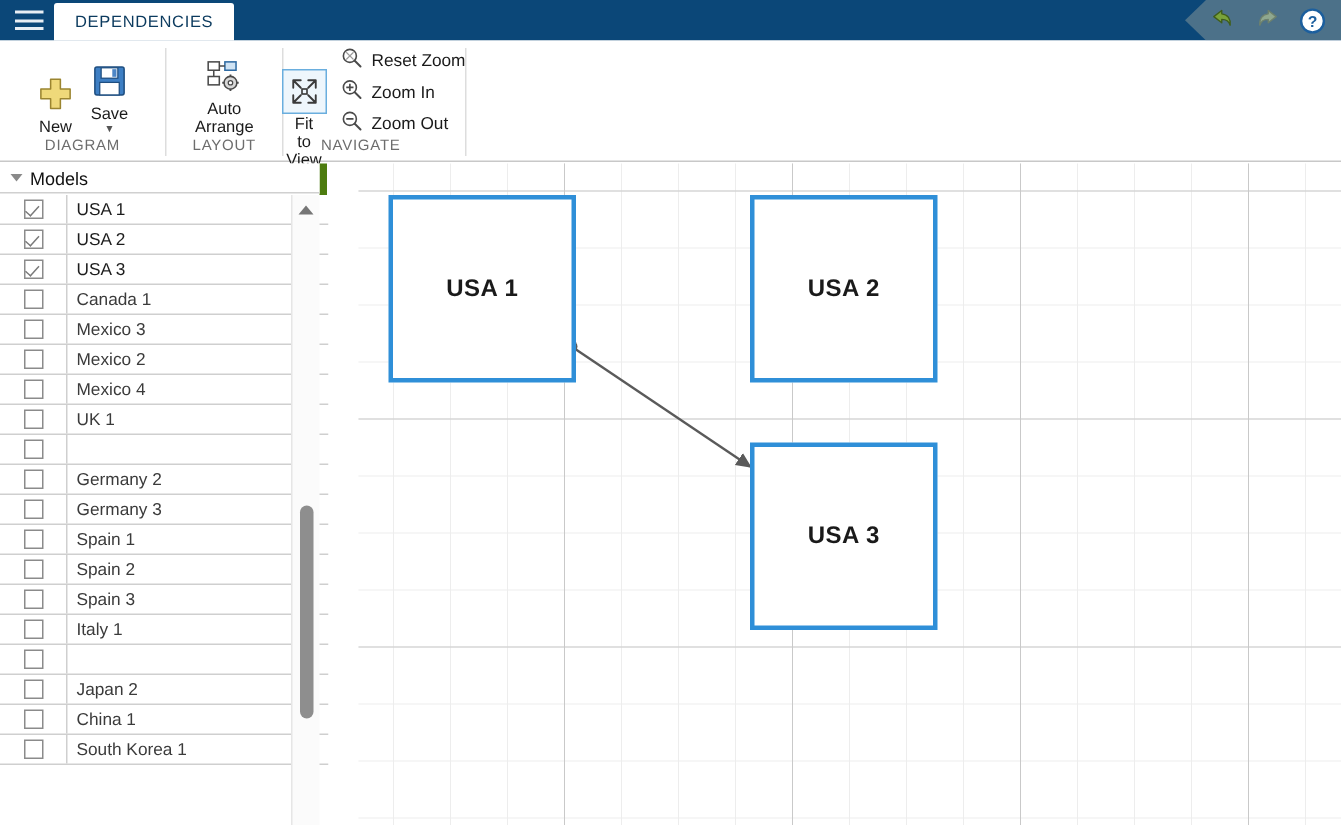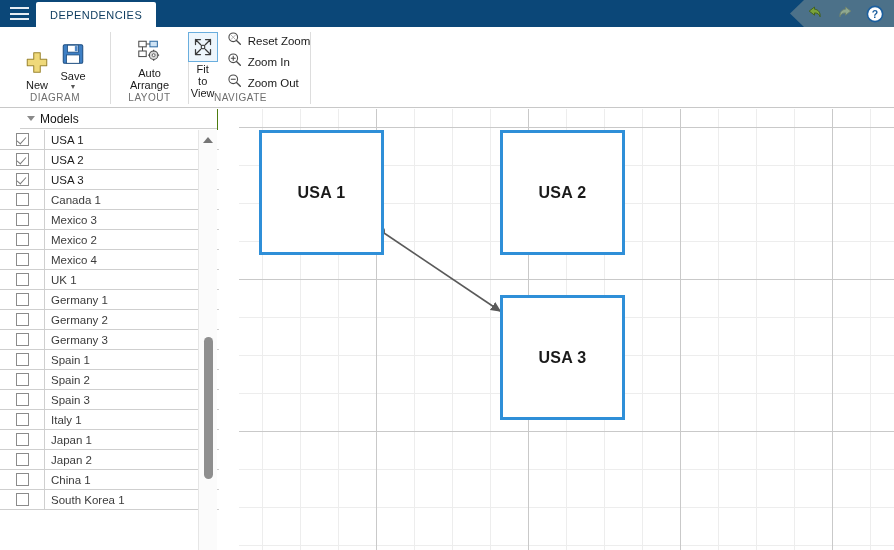--- a/index.html
+++ b/index.html
@@ -73,21 +73,21 @@
   }
   .rbtn-sm .rlabel-sm { font-size: 11.5px; color: #1a1a1a; white-space: nowrap; }
   .fitbox {
     width: 30px; height: 30px; border: 1px solid #6aaede; background: #eef6fc;
     display: flex; align-items: center; justify-content: center;
   }
 
   
   .leftpanel {
     position: absolute; left: 0; top: 109px; width: 218px; height: 441px;
-    background: #ffffff; border-right: 1px solid #4d7c0f; padding-left: 20px;
+    background: #ffffff; border-right: 5px solid #4d7c0f;
   }
   .panelheader {
     height: 20px; display: flex; align-items: center; gap: 5px;
     padding-left: 7px; border-bottom: 1px solid #d0d0d0; background: #ffffff;
   }
   .panelheader .tri {
     width: 0; height: 0; border-left: 4px solid transparent;
     border-right: 4px solid transparent; border-top: 5px solid #8a8a8a;
     cursor: pointer;
   }
@@ -237,21 +237,21 @@
 Arrange</span>
         </div>
       </div>
       <div class="glabel">LAYOUT</div>
     </div>
 
     <div class="gsep" style="left:188px;"></div>
 
     <div class="rgroup" style="left:189px; width:121px;">
       <div class="gitems" style="align-items:flex-start;">
-        <div class="rbtn" style="padding-top:5px;align-items:flex-end;">
+        <div class="rbtn" style="padding-top:19px;align-items:flex-end;">
           <span class="ricon">
             <span class="fitbox">
               <svg viewBox="0 0 24 24" width="20" height="20">
                 <path d="M3 3 h6 M3 3 v6 M3 3 l6 6 M21 3 h-6 M21 3 v6 M21 3 l-6 6
                          M3 21 h6 M3 21 v-6 M3 21 l6-6 M21 21 h-6 M21 21 v-6 M21 21 l-6-6" stroke="#3a3a3a" stroke-width="1.5" fill="none" stroke-linecap="round"></path>
                 <rect x="10" y="10" width="4" height="4" fill="none" stroke="#3a3a3a" stroke-width="1.3"></rect>
               </svg>
             </span>
           </span>
           <span class="rlabel">Fit
@@ -347,21 +347,20 @@
         <div class="mrow">
           <div class="cbcell">
             <span class="cb"></span>
           </div>
           <div class="namecell">UK 1</div>
         </div>
         <div class="mrow">
           <div class="cbcell">
             <span class="cb"></span>
           </div>
-          <div class="namecell">Germany 1</div>
         </div>
         <div class="mrow">
           <div class="cbcell">
             <span class="cb"></span>
           </div>
           <div class="namecell">Germany 2</div>
         </div>
         <div class="mrow">
           <div class="cbcell">
             <span class="cb"></span>
@@ -389,21 +388,20 @@
         <div class="mrow">
           <div class="cbcell">
             <span class="cb"></span>
           </div>
           <div class="namecell">Italy 1</div>
         </div>
         <div class="mrow">
           <div class="cbcell">
             <span class="cb"></span>
           </div>
-          <div class="namecell">Japan 1</div>
         </div>
         <div class="mrow">
           <div class="cbcell">
             <span class="cb"></span>
           </div>
           <div class="namecell">Japan 2</div>
         </div>
         <div class="mrow">
           <div class="cbcell">
             <span class="cb"></span>

